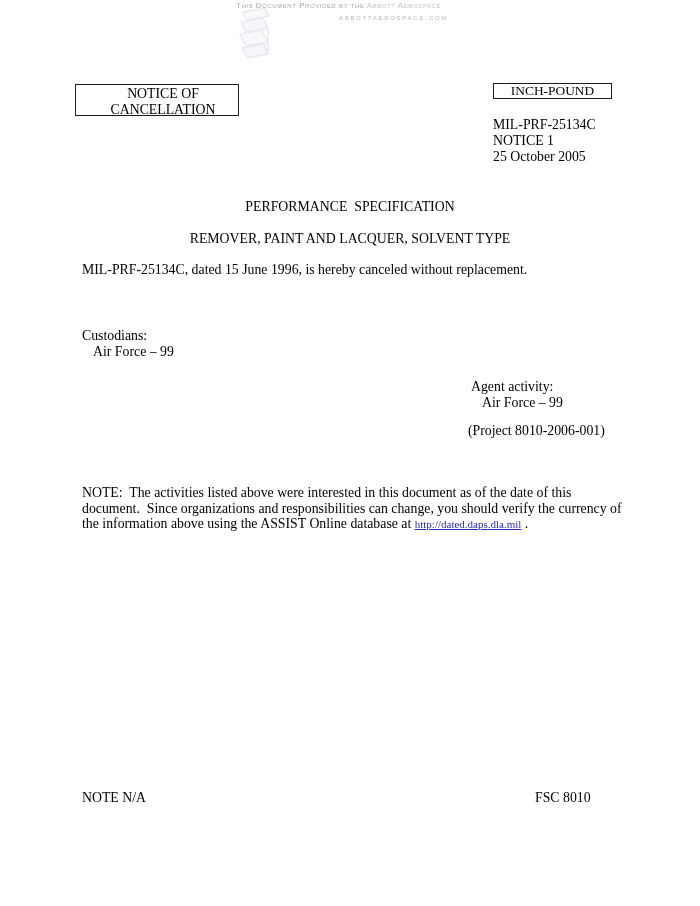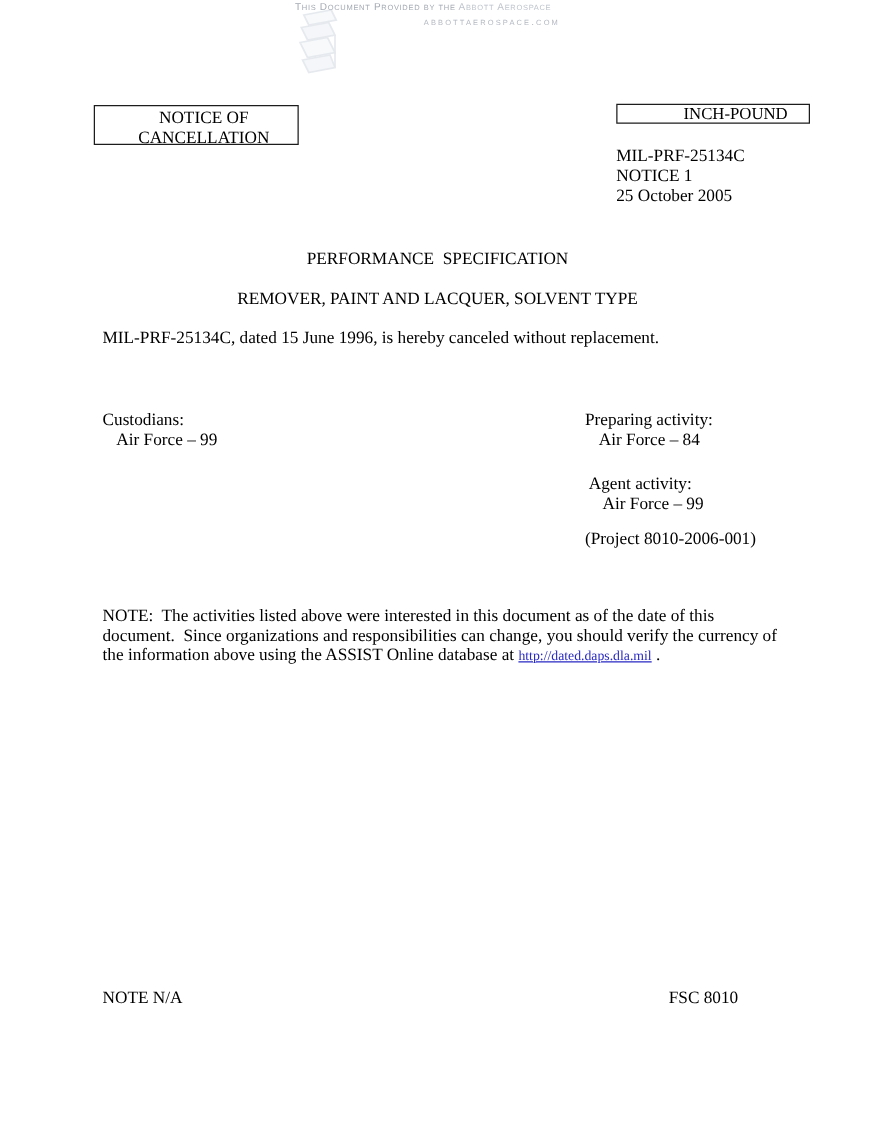--- a/index.html
+++ b/index.html
@@ -33,21 +33,21 @@
 
   
   .notice-box {
     left: 75px; top: 84px; width: 150px; height: 29px;
     border: 1.6px solid #1c1c1c; text-align: center;
     font-size: 13.8px; line-height: 15.5px; padding-top: 1px; padding-left: 12px;
   }
   .inchpound-box {
     left: 493px; top: 83px; width: 117px; height: 14px;
     border: 1.4px solid #1c1c1c; text-align: center;
-    font-size: 13.4px; line-height: 14px; padding-left: 36px;
+    font-size: 13.4px; line-height: 14px;
   }
 
   
   .docid { left: 493px; top: 117px; font-size: 13.8px; line-height: 16.2px; }
 
   
   .title-line { left: 0; width: 700px; text-align: center; font-size: 13.8px; white-space: pre-wrap; }
   .t1 { top: 199px; }
   .t2 { top: 231px; }
   .cancel-line { left: 82px; top: 262px; font-size: 13.8px; }
@@ -109,24 +109,20 @@
   <div class="abs title-line t1">PERFORMANCE  SPECIFICATION</div>
   <div class="abs title-line t2">REMOVER, PAINT AND LACQUER, SOLVENT TYPE</div>
 
   <div class="abs cancel-line">MIL-PRF-25134C, dated 15 June 1996, is hereby canceled without replacement.</div>
 
   <div class="abs act custodians">
     <div>Custodians:</div>
     <div class="indent">Air Force – 99</div>
   </div>
 
-  <div class="abs act preparing">
-    <div>Preparing activity:</div>
-    <div class="indent">Air Force – 84</div>
-  </div>
 
   <div class="abs act agent">
     <div>Agent activity:</div>
     <div class="indent">Air Force – 99</div>
   </div>
 
   <div class="abs project">(Project 8010-2006-001)</div>
 
   <div class="abs note"><span>NOTE:  The activities listed above were interested in this document as of the date of this document.  Since organizations and responsibilities can change, you should verify the currency of the information above using the ASSIST Online database at </span><a>http://dated.daps.dla.mil</a><span> .</span></div>
 

